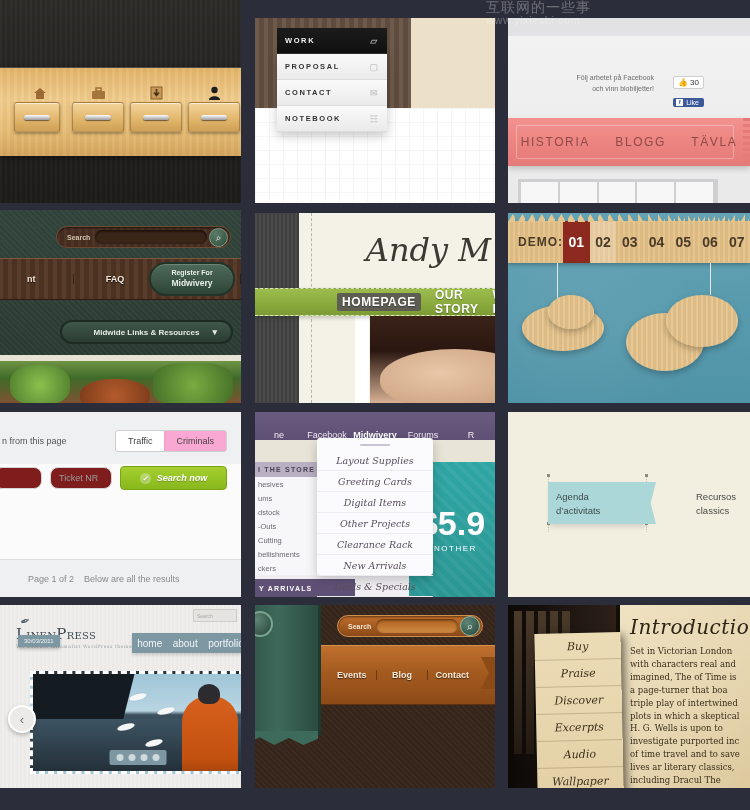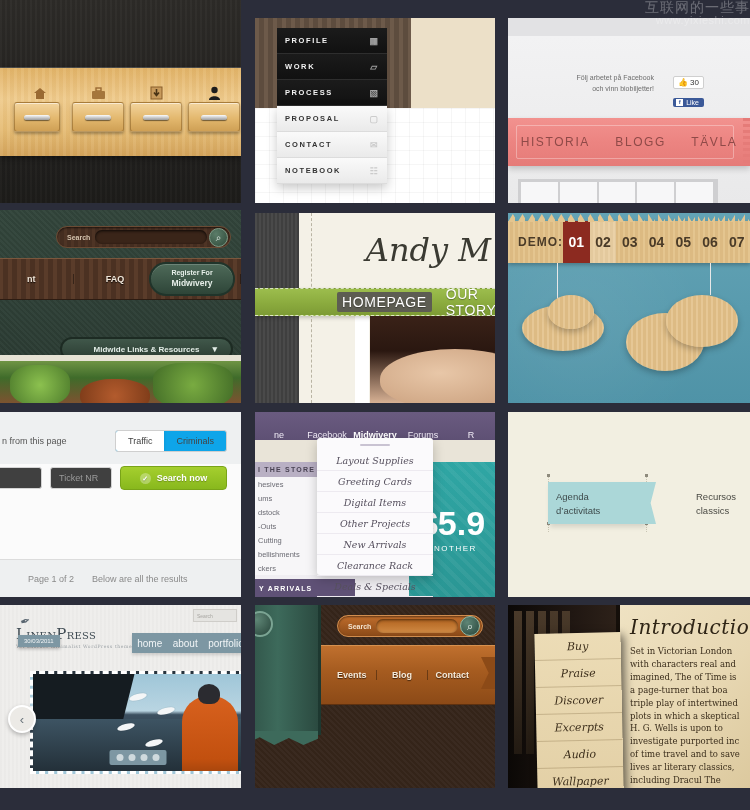--- a/index.html
+++ b/index.html
@@ -29,23 +29,23 @@
   .c-r2c3 { left: 508px; top: 213px; width: 242px; height: 190px; }
   .c-r3c1 { left: 0;   top: 412px; width: 241px; height: 185px; }
   .c-r3c2 { left: 255px; top: 412px; width: 240px; height: 185px; }
   .c-r3c3 { left: 508px; top: 412px; width: 242px; height: 185px; }
   .c-r4c1 { left: 0;   top: 605px; width: 241px; height: 183px; }
   .c-r4c2 { left: 255px; top: 605px; width: 240px; height: 183px; }
   .c-r4c3 { left: 508px; top: 605px; width: 242px; height: 183px; }
 
   
   .watermark {
-    position: absolute; right: 0; top: 0px;
+    position: absolute; right: 20px; top: 0px;
     width: 244px; height: 34px;
-    text-align: right;
+    text-align: left;
     color: rgba(255,255,255,0.30);
     line-height: 1.05;
     z-index: 50;
     pointer-events: none;
   }
   .wm-cn { font-size: 14px; letter-spacing: 1px; font-family: "DejaVu Sans", sans-serif; }
   .wm-url { font-size: 11px; letter-spacing: 0.5px; }
 
   
   .drawer-wall {
@@ -220,21 +220,21 @@
     line-height:1.25;
     box-shadow: inset 0 1px 0 rgba(255,255,255,.18);
   }
   .mw-register b { font-size:8.5px; }
   .mw-dropdown {
     position:absolute; left:60px; right:8px; top:110px; height:24px;
     border-radius:12px;
     background: linear-gradient(180deg,#40574a,#2b3c32);
     border:2px solid #1d2b23;
     display:flex; align-items:center; justify-content:center; gap:6px;
-    color:#e2ece6; font-size:8px; font-weight:bold;margin-top:17px;
+    color:#e2ece6; font-size:8px; font-weight:bold;
   }
   .mw-dropdown .chev { position:absolute; right:14px; font-size:9px; }
   .mw-photo {
     position:absolute; left:0; right:0; bottom:0; height:48px;
     border-top:6px solid #e6e2d4;
     background: linear-gradient(180deg,#6f9444 0%,#3f6b2a 40%,#7c5230 100%);
   }
   .mw-photo .blob1 { position:absolute; left:10px; top:4px; width:60px; height:40px;
     background: radial-gradient(circle,#8cc14f,#4c7a2b); border-radius:40%; }
   .mw-photo .blob2 { position:absolute; left:80px; top:18px; width:70px; height:34px;
@@ -256,21 +256,21 @@
   }
   .wd-ribbon {
     position:absolute; left:0; right:0; top:75px; height:28px;
     background: linear-gradient(180deg,#9cbd4d 0%,#8bab3e 55%,#7d9b35 100%);
     border-top:1px dashed rgba(255,255,255,.7);
     border-bottom:1px dashed rgba(255,255,255,.7);
     display:flex; align-items:center; gap:14px; padding-left:82px;
     box-shadow:0 2px 4px rgba(0,0,0,.2);
   }
   .wd-ribbon .tab {
-    color:#fff; font-size:14px; font-weight:normal; letter-spacing:.6px;
+    color:#fff; font-size:12px; font-weight:bold; letter-spacing:.6px;
     text-shadow:0 1px 1px rgba(0,0,0,.35);
   }
   .wd-ribbon .tab.active { background:#5d5d52; padding:2px 5px; border-radius:2px; }
   .wd-hand {
     position:absolute; left:115px; top:103px; right:0; bottom:0;
     background: linear-gradient(180deg,#3a2218 0%,#2a1710 40%,#d7b194 100%);
   }
   .wd-hand .palm {
     position:absolute; left:10px; bottom:-6px; width:150px; height:60px;
     background: radial-gradient(ellipse at 40% 40%, #e8c7a8, #c49875);
@@ -327,45 +327,46 @@
   .tb-icon.boxed {
     border:1px solid #777; border-radius:4px; width:26px; height:22px;
     background:#3f3f41;
   }
   .tb-panel {
     position:absolute; left:-8px; right:-8px; top:52px; height:96px;
     background:#fbfbfb; border-bottom:1px solid #dcdcdc;
   }
   .tb-row1 { position:absolute; left:0; right:14px; top:18px; display:flex; align-items:center; }
   .tb-row1 .lead { flex:1; color:#555; font-size:9px; padding-left:2px; }
-  .tb-seg { display:flex; border:1px solid #cfcfcf; border-radius:3px; overflow:hidden; background:#0ea5e9;}
+  .tb-seg { display:flex; border:1px solid #cfcfcf; border-radius:3px; overflow:hidden; background:#f9a8d4;}
   .tb-seg span { font-size:9px; color:#444; padding:5px 12px; }
   .tb-seg span.on { background:#fff; box-shadow:0 0 3px rgba(0,0,0,.12); }
   .tb-row2 { position:absolute; left:-6px; right:14px; top:54px; display:flex; align-items:center; gap:8px; }
   .tb-input {
-    height:22px; border:1px solid #d4d4d4; border-radius:3px; background:#404040;
+    height:22px; border:1px solid #d4d4d4; border-radius:8px; background:#7f1d1d;
     font-size:9px; color:#9a9a9a; display:flex; align-items:center; padding:0 8px;
   }
   .tb-input.w1 { width:48px; }
   .tb-input.w2 { width:62px; }
   .tb-submit {
     height:24px; flex:1; border-radius:4px;
     background: linear-gradient(180deg,#a5cf2e,#88b81d);
     border:1px solid #79a418;
     color:#fff; font-size:9px; font-weight:bold;
     display:flex; align-items:center; justify-content:center; gap:6px;
     text-shadow:0 1px 1px rgba(0,0,0,.25);
+    font-style:italic;
   }
   .tb-submit .chk {
     width:11px; height:11px; border-radius:50%;
     background:rgba(255,255,255,.3); font-size:7px; line-height:11px; text-align:center;
   }
   .tb-footer {
     position:absolute; left:0; right:0; top:162px;
-    display:flex; gap:18px; font-size:9px; color:#8a8a8a; padding-left:28px;
+    display:flex; gap:10px; font-size:9px; color:#8a8a8a; padding-left:28px;
   }
 
   
   .ss-bg { position:absolute; inset:0; background:#f0eef2; }
   .ss-nav {
     position:absolute; left:0; right:0; top:0; height:28px;
     background: linear-gradient(180deg,#6a5b80,#5e5074);
     display:flex; align-items:flex-end;
   }
   .ss-nav .it { flex:1; text-align:center; color:#efeaf5; font-size:9px; }
@@ -661,30 +662,22 @@
     </div>
   </div>
 
   <div class="cell c-r1c2">
     <div class="pf-bg"></div>
     <div class="pf-wood"></div>
     <div class="pf-paper"></div>
     <div class="pf-grid"></div>
     <div class="pf-menu">
       <div class="pf-item dark">
-        <span class="lbl">PROFILE</span>
-        <span class="ico">▦</span>
-      </div>
-      <div class="pf-item dark">
         <span class="lbl">WORK</span>
         <span class="ico">▱</span>
-      </div>
-      <div class="pf-item dark">
-        <span class="lbl">PROCESS</span>
-        <span class="ico">▧</span>
       </div>
       <div class="pf-menu-light">
         <div class="pf-item light">
           <span class="lbl">PROPOSAL</span>
           <span class="ico">▢</span>
         </div>
         <div class="pf-item light">
           <span class="lbl">CONTACT</span>
           <span class="ico">✉</span>
         </div>
@@ -846,22 +839,22 @@
     <div class="ss-promo">
       <span class="ss-price">$5.9</span>
       <span class="ss-promo-sub">ANOTHER</span>
     </div>
     <div class="ss-dropdown">
       <div class="grip"></div>
       <div class="item">Layout Supplies</div>
       <div class="item">Greeting Cards</div>
       <div class="item">Digital Items</div>
       <div class="item">Other Projects</div>
+      <div class="item">Clearance Rack</div>
       <div class="item">New Arrivals</div>
-      <div class="item">Clearance Rack</div>
       <div class="item">Deals &amp; Specials</div>
     </div>
   </div>
 
   <div class="cell c-r3c3">
     <div class="ag-bg"></div>
     <div class="ag-guide" style="left:40px; top:62px; height:58px;"></div>
     <div class="ag-guide" style="left:138px; top:62px; height:58px;"></div>
     <span class="ag-handle" style="left:39px; top:62px;"></span>
     <span class="ag-handle" style="left:39px; top:110px;"></span>

